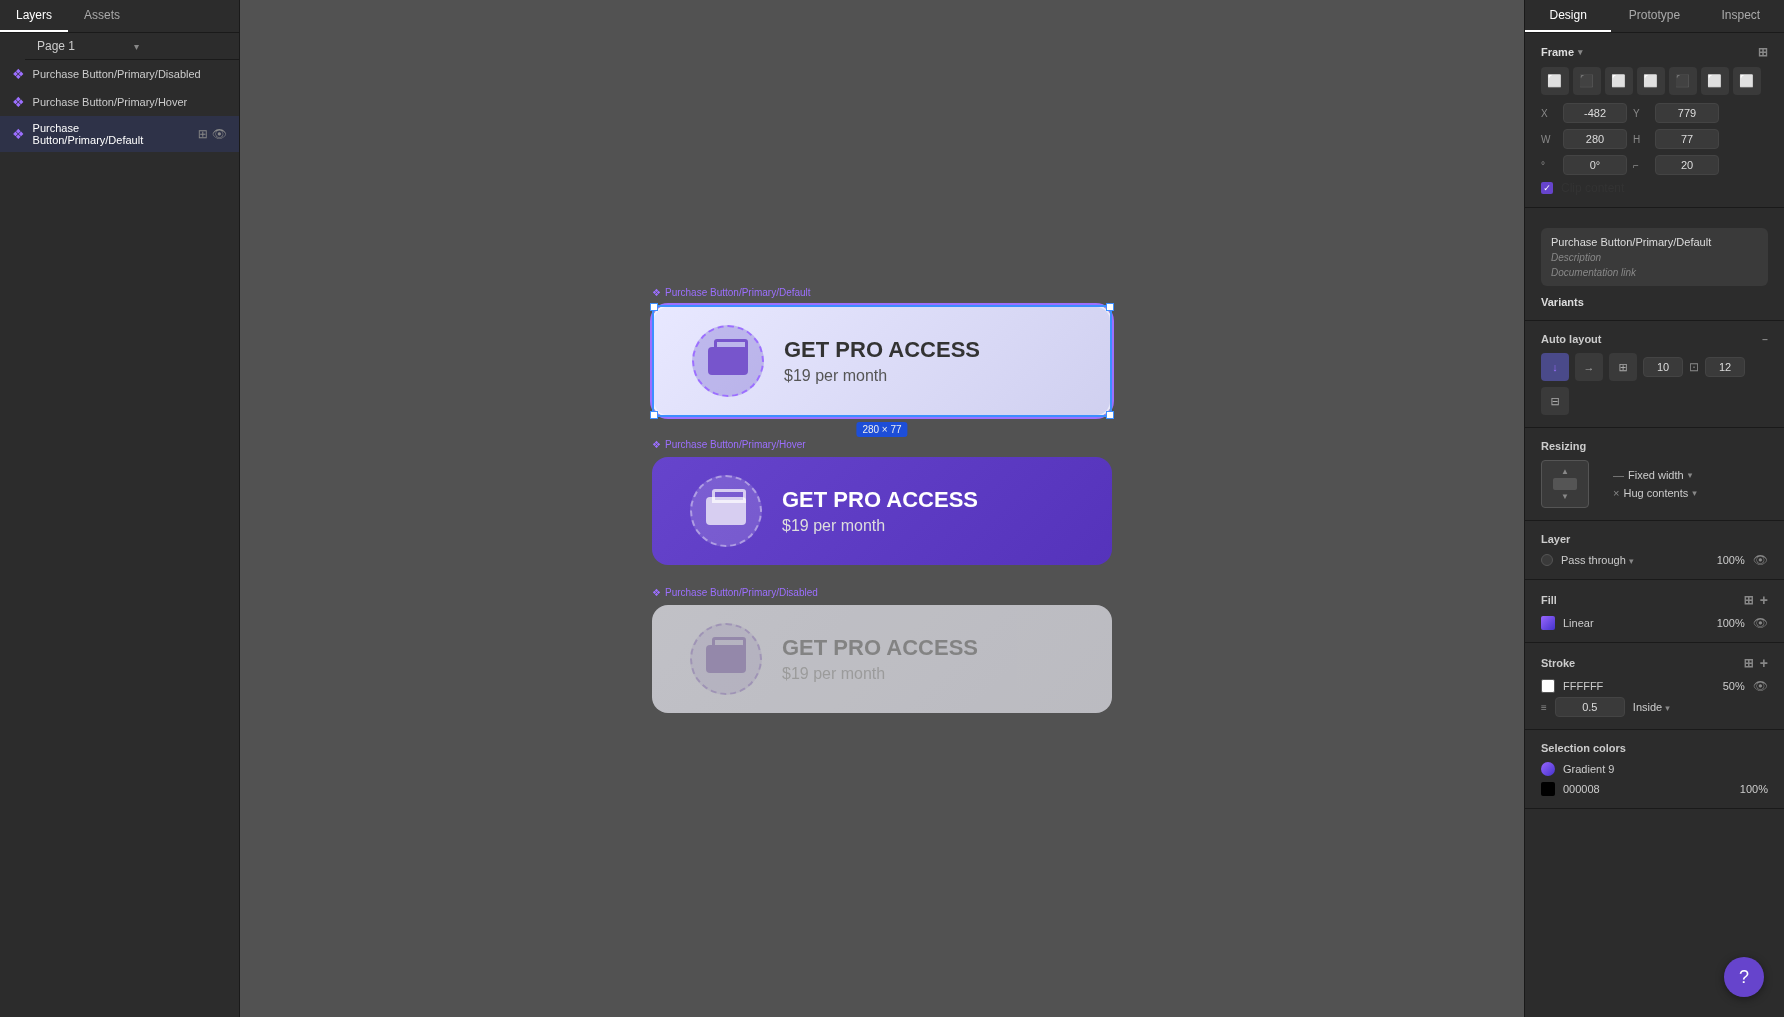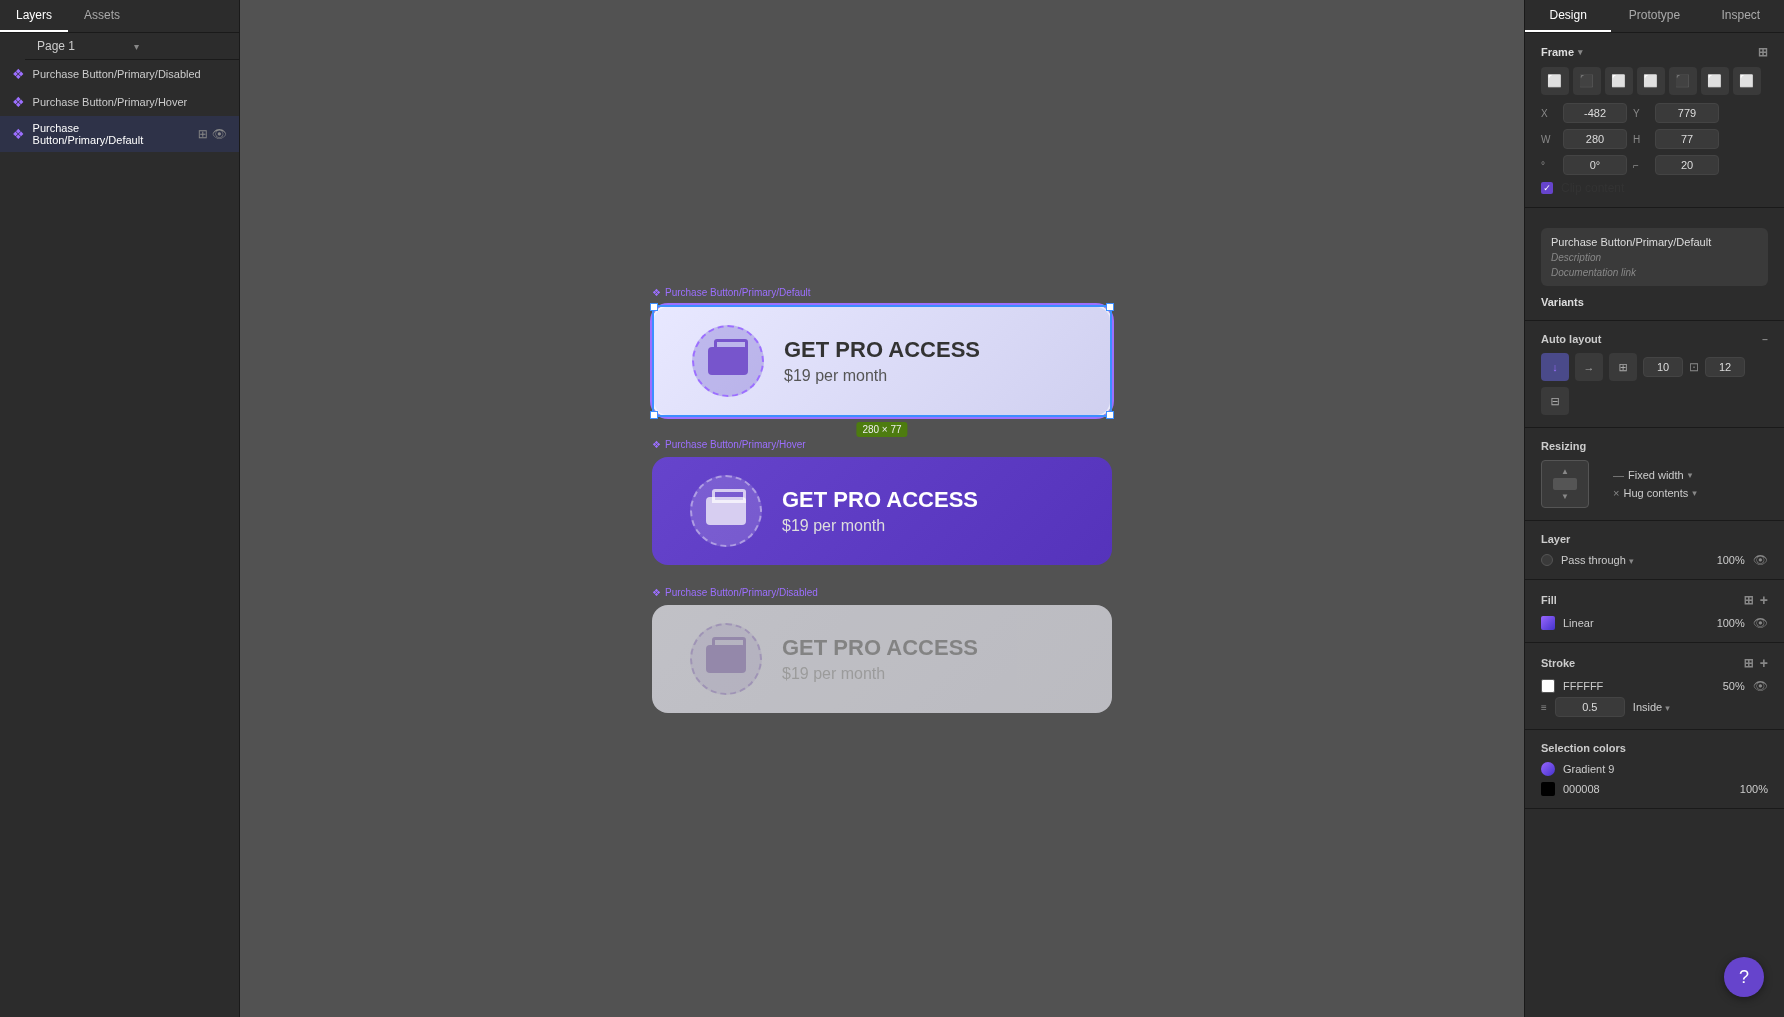--- a/index.html
+++ b/index.html
@@ -20,21 +20,21 @@
     .layer-item .label { flex: 1; font-size: 11px; }
     .layer-item .icons { display: flex; gap: 4px; color: #888; }
 
     
     .canvas { flex: 1; background: #525252; display: flex; align-items: center; justify-content: center; position: relative; overflow: hidden; }
     .canvas-inner { position: relative; display: flex; flex-direction: column; gap: 40px; align-items: center; }
 
     
     .card-wrapper { position: relative; }
     .card-label { position: absolute; top: -18px; left: 0; font-size: 10px; color: #9c6fff; display: flex; align-items: center; gap: 4px; }
-    .card-size-badge { position: absolute; bottom: -20px; left: 50%; transform: translateX(-50%); background: #4d7c0f; color: #eee; font-size: 10px; padding: 2px 6px; border-radius: 3px; white-space: nowrap; }
+    .card-size-badge { position: absolute; bottom: -20px; left: 50%; transform: translateX(-50%); background: #1d4ed8; color: #eee; font-size: 10px; padding: 2px 6px; border-radius: 3px; white-space: nowrap; }
 
     .card { width: 460px; border-radius: 16px; display: flex; align-items: center; padding: 18px 38px; gap: 20px; position: relative; }
 
     
     .card-default { background: linear-gradient(135deg, #e8e8ff 0%, #d0d0f0 100%); border: 2px solid rgba(255,255,255,0.5); box-shadow: 0 0 0 2px #9c6fff; }
     .card-default .card-text-title { color: #333; font-size: 22px; font-weight: 700; }
     .card-default .card-text-price { color: #555; font-size: 16px; }
 
     
     .card-hover { background: linear-gradient(135deg, #6644cc 0%, #5533bb 100%); }

